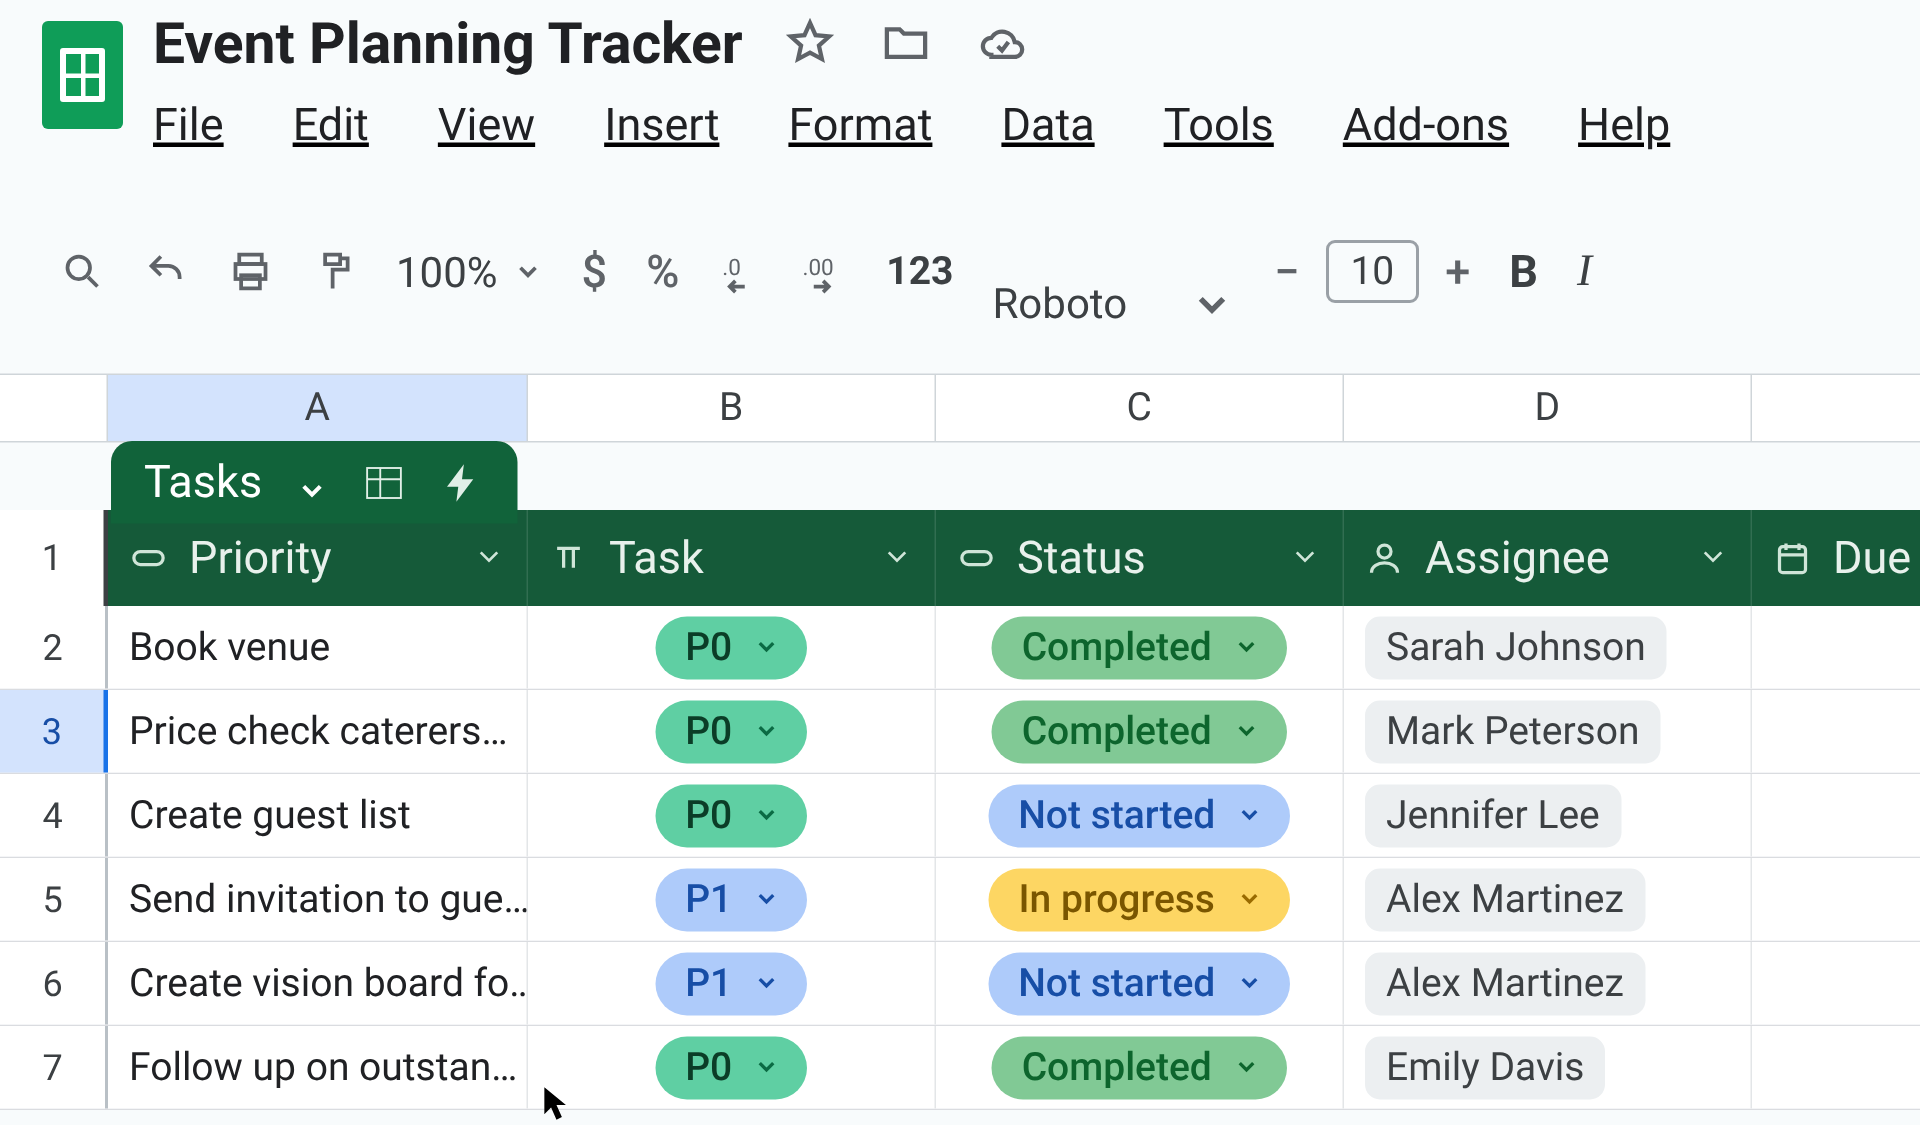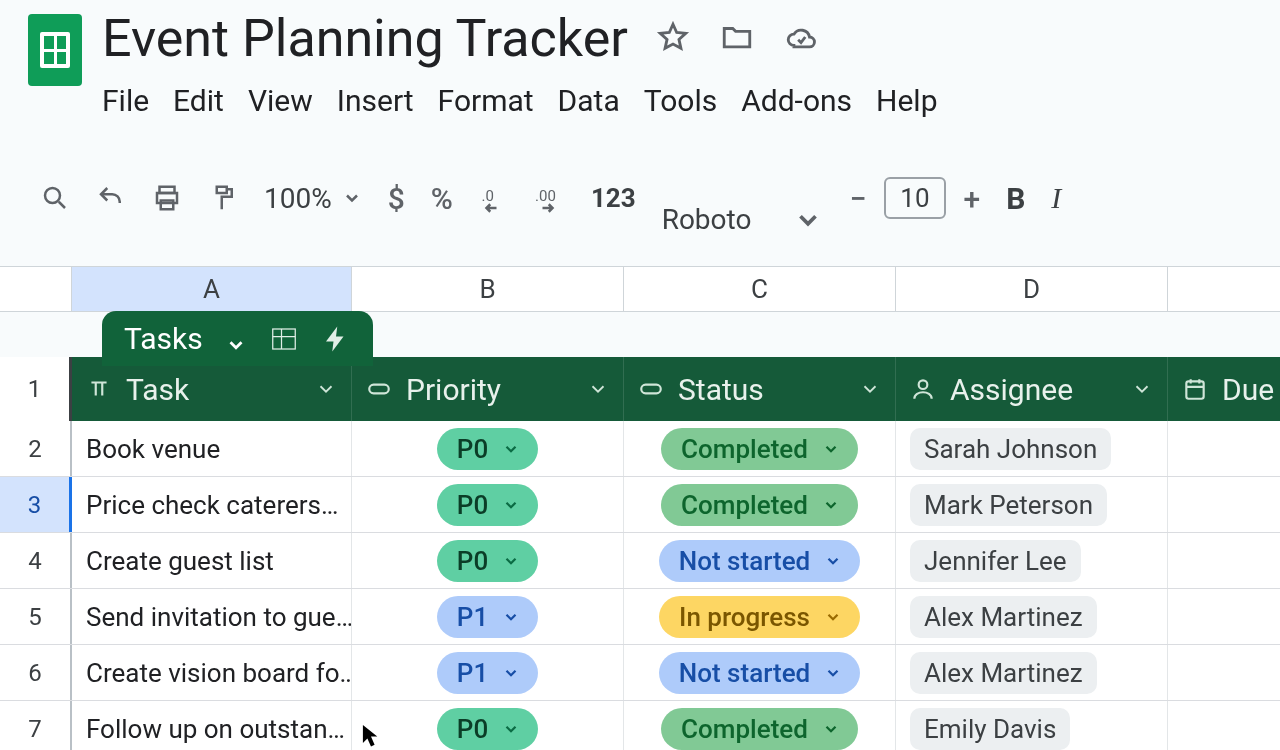--- a/index.html
+++ b/index.html
@@ -31,24 +31,24 @@
     background: #fff;
     border-radius: 2px;
     display:grid;
     grid-template-columns:1fr 1fr;
     grid-template-rows:1fr 1fr;
     gap:3px; padding:4px;
   }
   .doc-icon-inner span { background:#0f9d58; }
   .title-meta { display:flex; flex-direction:column; gap:4px; flex:1;}
   .title-row { display:flex; align-items:center; gap:28px;}
-  .doc-title { font-size:52px; color:#202124; font-weight:400;}
+  .doc-title { font-size:38px; color:#202124; font-weight:700;}
   .title-icons { display:flex; gap:30px; align-items:center; color:#5f6368;}
   .title-icons svg { width:34px; height:34px; stroke:#5f6368; fill:none; stroke-width:2;}
-  .menubar { display:flex; gap:24px; padding-top:10px;}
+  .menubar { display:flex; gap:46px; padding-top:10px;text-decoration:underline;}
   .menubar span { font-size:30px; color:#202124; cursor:pointer;}
 
   
   .toolbar {
     display:flex; align-items:center; gap:26px;
     padding: 42px 40px 24px 40px;
     color:#5f6368;
   }
   .toolbar .tbicon { width:30px; height:30px; display:flex; align-items:center; justify-content:center;}
   .toolbar svg { width:30px; height:30px; stroke:#5f6368; fill:none; stroke-width:2;}
@@ -91,21 +91,21 @@
     background:#0a6a3a;
     background:#0f6e3c;
     background:#155c36;
     background:#0b6537;
   }
   .table-tab {
     background:#11633a;
     border-radius:14px 14px 0 0;
     display:flex; align-items:center; gap:22px;
     padding:10px 22px;
-    color:#fff; font-size:30px;margin-left:28px;
+    color:#fff; font-size:30px;
   }
   .table-tab .chev { width:22px;height:22px;}
   .table-tab .chev svg{stroke:#fff;}
   .table-tab .tbact { width:30px;height:30px; display:flex;align-items:center;justify-content:center;}
   .table-tab .tbact svg{stroke:#e1efe7;fill:none;}
   .table-tab .bolt svg{fill:#e1efe7; stroke:none;}
 
   
   .rows {
     position:relative;
@@ -320,32 +320,32 @@
         </span>
     </div>
   </div>
 
   <div class="rows">
 
     <div class="thead">
       <div class="rownum">1</div>
       <div class="th">
         <svg viewBox="0 0 24 24">
-            <path d="M5 6h14M9 6v12M15 6v12"></path>
-          </svg>
-        <span>Task</span>
+            <rect x="3" y="8" width="18" height="8" rx="4"></rect>
+          </svg>
+        <span>Priority</span>
         <span class="hchev"><svg viewBox="0 0 24 24">
               <path d="M6 9l6 6 6-6"></path>
             </svg></span>
       </div>
       <div class="th">
         <svg viewBox="0 0 24 24">
-            <rect x="3" y="8" width="18" height="8" rx="4"></rect>
-          </svg>
-        <span>Priority</span>
+            <path d="M5 6h14M9 6v12M15 6v12"></path>
+          </svg>
+        <span>Task</span>
         <span class="hchev"><svg viewBox="0 0 24 24">
               <path d="M6 9l6 6 6-6"></path>
             </svg></span>
       </div>
       <div class="th">
         <svg viewBox="0 0 24 24">
             <rect x="3" y="8" width="18" height="8" rx="4"></rect>
           </svg>
         <span>Status</span>
         <span class="hchev"><svg viewBox="0 0 24 24">

